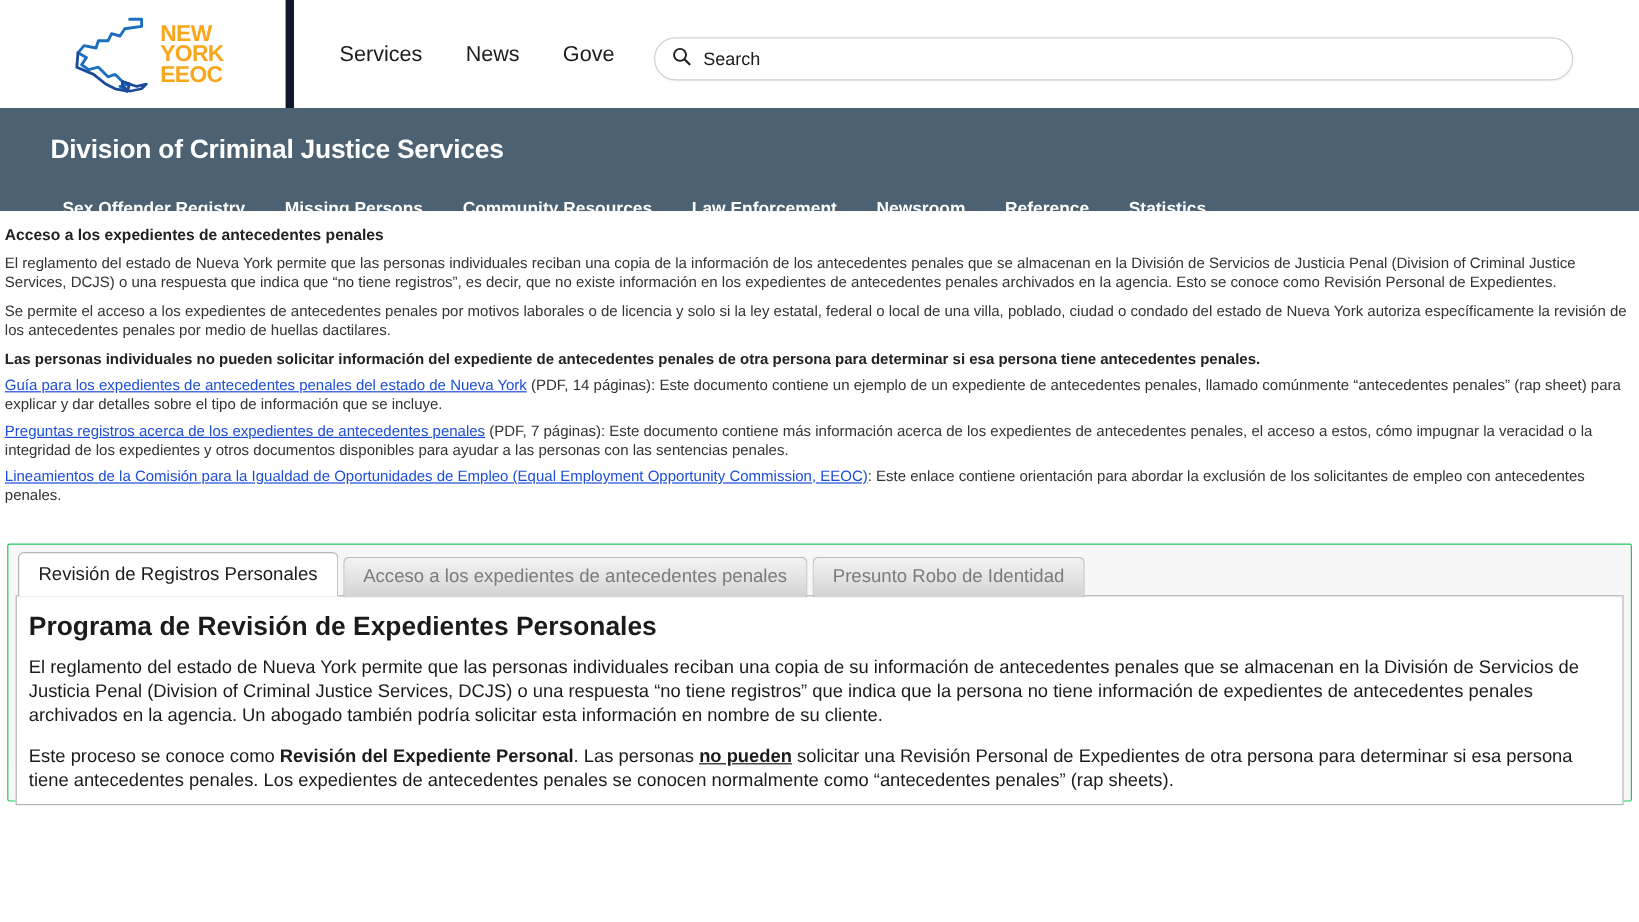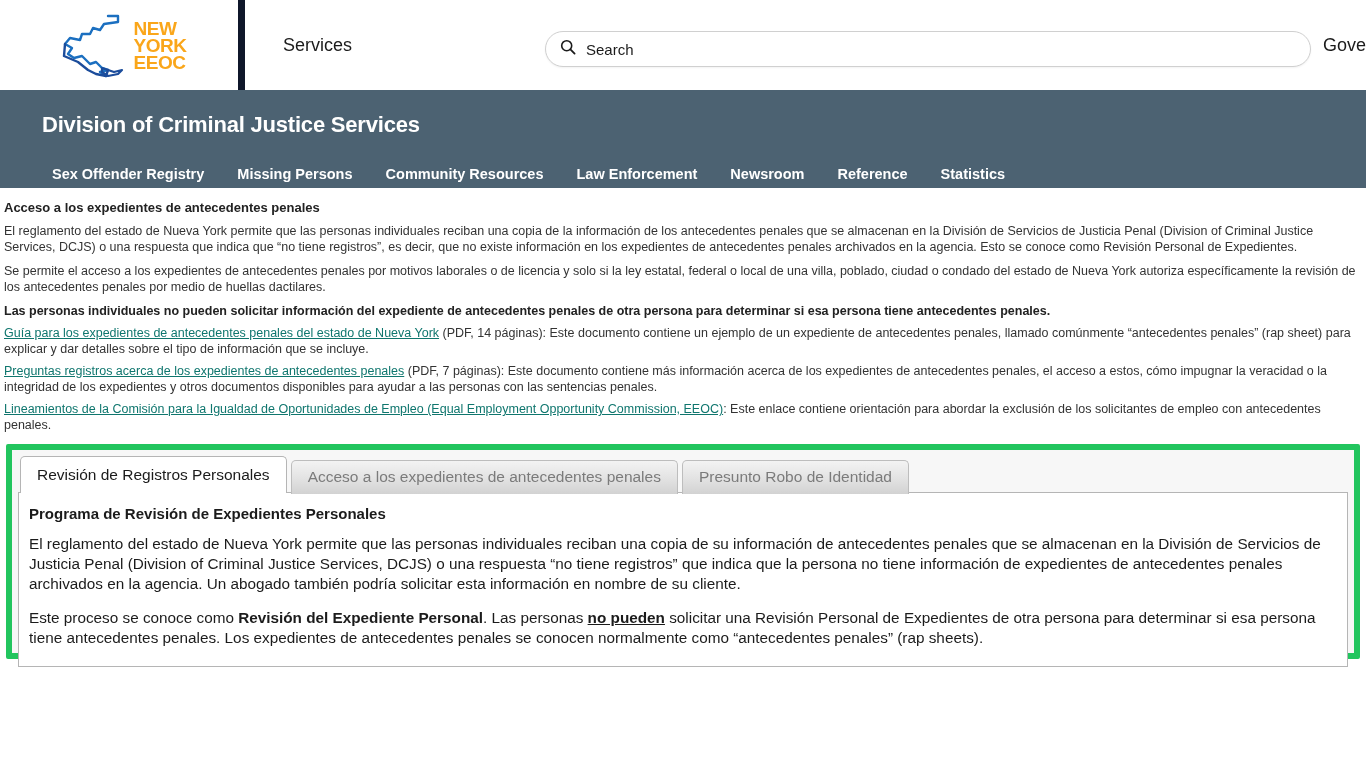--- a/index.html
+++ b/index.html
@@ -36,22 +36,21 @@
     line-height: 17px;
     color: #FAA61A;
     letter-spacing: -0.5px;
     margin-left: 2px;
   }
   .global-nav {
     flex: 1;
     display: flex;
     align-items: center;
     padding-left: 38px;
-    gap: 56px;
-    justify-content: space-between;
+    gap: 36px;
   }
   .global-nav a {
     color: #1b1b1b;
     text-decoration: none;
     font-size: 18px;
     font-weight: normal;
     white-space: nowrap;
   }
   .search-wrap {
     position: absolute;
@@ -78,21 +77,21 @@
     width: 100%;
     background: transparent;
   }
   .search-input::placeholder { color: #1b1b1b; opacity: 1; }
 
   
   .agency-banner {
     background: #4c6272;
     color: #ffffff;
     padding: 22px 0 0 0;
-    height: 98px;
+    height: 86px;
   }
   .agency-title {
     font-size: 22px;
     font-weight: bold;
     letter-spacing: -0.2px;
     padding-left: 42px;
     margin: 0 0 28px 0;
   }
   .agency-nav {
     display: flex;
@@ -132,29 +131,29 @@
 
   .intro {
     font-size: 12.5px;
     line-height: 16px;
     color: #333;
     padding: 0 2px;
   }
   .intro p { margin: 8px 0; }
   .intro p.tight { margin: 6px 0; }
   .intro a {
-    color: #0f766e;
+    color: #1d4ed8;
     text-decoration: underline;
   }
   .intro strong { color: #222; }
 
   
   .tabs-outer {
-    margin: 11px 4px 0 4px;
-    border: 6px solid #22c55e;
+    margin: 32px 4px 0 4px;
+    border: 1px solid #22c55e;
     background: #f7f7f7;
     padding: 6px 6px 0 6px;
     border-radius: 2px;
     height: 215px;
   }
   .tab-strip {
     display: flex;
     align-items: flex-end;
     gap: 4px;
     padding-left: 2px;
@@ -185,21 +184,21 @@
   .tab-panel {
     background: #ffffff;
     border: 1px solid #b5b5b5;
     border-top: 1px solid #b5b5b5;
     margin-top: -1px;
     padding: 10px 8px 8px 8px;
     height: 175px;
     overflow: hidden;
   }
   .panel-heading {
-    font-size: 15px;
+    font-size: 22px;
     font-weight: bold;
     color: #1b1b1b;
     margin: 2px 0 12px 2px;
   }
   .panel-body {
     font-size: 15.3px;
     line-height: 20px;
     color: #1b1b1b;
     padding: 0 2px;
   }

